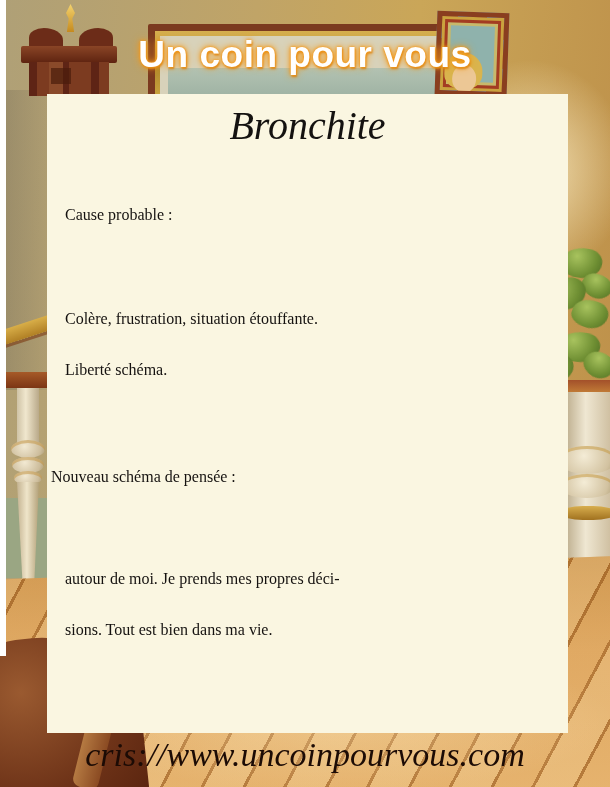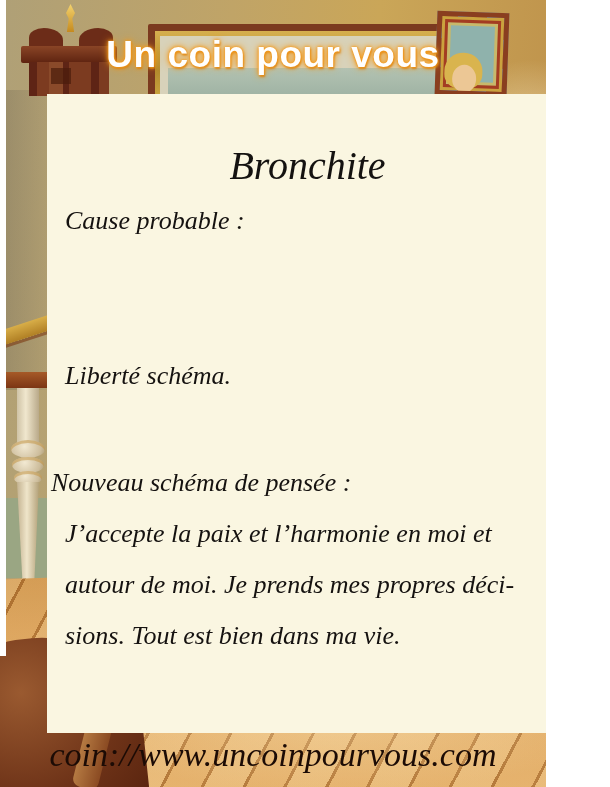--- a/index.html
+++ b/index.html
@@ -1,16 +1,16 @@
 <!DOCTYPE html>
 <html style="--panel-bg: #FAF6E1; --title-glow: #F59A1A; --text: #151210; --url-text: #1C0B05; --wall: #C2A060; --floor: #D89A4F;"><head>
 <meta charset="utf-8">
 <style>
   html,body{margin:0;padding:0;background:#ffffff;}
-  .stage{position:relative;width:546px;height:787px;overflow:hidden;background:#0f766e;
+  .stage{position:relative;width:610px;height:787px;overflow:hidden;background:#0f766e;
          font-family:"Liberation Serif", serif;}
   .stage *{position:absolute;box-sizing:border-box;}
 
   
   .wall{inset:0;background:linear-gradient(95deg,#afa077 0%,#c0a467 38%,#caa658 62%,#bd8f49 100%);}
   .wall-glow{left:430px;top:60px;width:200px;height:220px;
     background:radial-gradient(closest-side,rgba(250,236,198,.85),rgba(250,236,198,0));}
   .wall-shade-left{left:0;top:90px;width:60px;height:300px;
     background:linear-gradient(90deg,rgba(110,100,80,.35),rgba(110,100,80,0));}
 
@@ -109,22 +109,22 @@
   .border-left{left:0;top:0;width:6px;height:656px;background:#ffffff;}
 
   
   .site-title{left:0;top:34px;width:100%;text-align:center;
     font-family:"Liberation Sans", sans-serif;font-weight:bold;font-size:37px;letter-spacing:.5px;
     color:#ffffff;white-space:nowrap;
     text-shadow:0 0 2px var(--title-glow,#f59a1a),0 0 4px var(--title-glow,#f59a1a),
                 0 0 9px var(--title-glow,#f59a1a),1px 2px 2px rgba(205,120,15,.9);}
   .panel{left:47px;top:94px;width:521px;height:639px;background:var(--panel-bg,#FAF6E1);}
   .card-title{left:0;top:8px;width:100%;text-align:center;
-    font-style:italic;font-size:40px;color:#141210;white-space:nowrap;margin-top:40px;}
-  .line{left:18px;font-style:italic;font-size:26px;color:var(--text,#151210);white-space:nowrap;}
+    font-style:italic;font-size:40px;color:#141210;white-space:nowrap;}
+  .line{left:18px;font-size:16px;color:var(--text,#151210);white-space:nowrap;}
   .ln1{top:112px;} .ln2{top:164px;} .ln3{top:216px;} .ln4{top:267px;}
   .ln5{top:374px;left:4px;} .ln6{top:425px;} .ln7{top:476px;} .ln8{top:527px;}
   .url-line{left:0;top:736px;width:100%;text-align:center;
     font-style:italic;font-size:34px;color:var(--url-text,#1C0B05);white-space:nowrap;}
 </style>
 </head>
 <body>
 
 <div class="stage">
 
@@ -189,22 +189,22 @@
   <div class="floor"></div>
   <div class="furniture-bl"></div>
   <div class="furniture-bl-leg"></div>
   <div class="border-left"></div>
 
   <div class="site-title">Un coin pour vous</div>
 
   <div class="panel">
     <div class="card-title">Bronchite</div>
     <div class="line ln1">Cause probable :</div>
+    <div class="line ln3">Colère, frustration, situation étouffante.</div>
     <div class="line ln4">Liberté schéma.</div>
     <div class="line ln5">Nouveau schéma de pensée :</div>
-    <div class="line ln6">J’accepte la paix et l’harmonie en moi et</div>
     <div class="line ln7">autour de moi. Je prends mes propres déci-</div>
     <div class="line ln8">sions. Tout est bien dans ma vie.</div>
   </div>
 
-  <div class="url-line">coin://www.uncoinpourvous.com</div>
+  <div class="url-line">cris://www.uncoinpourvous.com</div>
 
 </div>
 
 </body></html>

